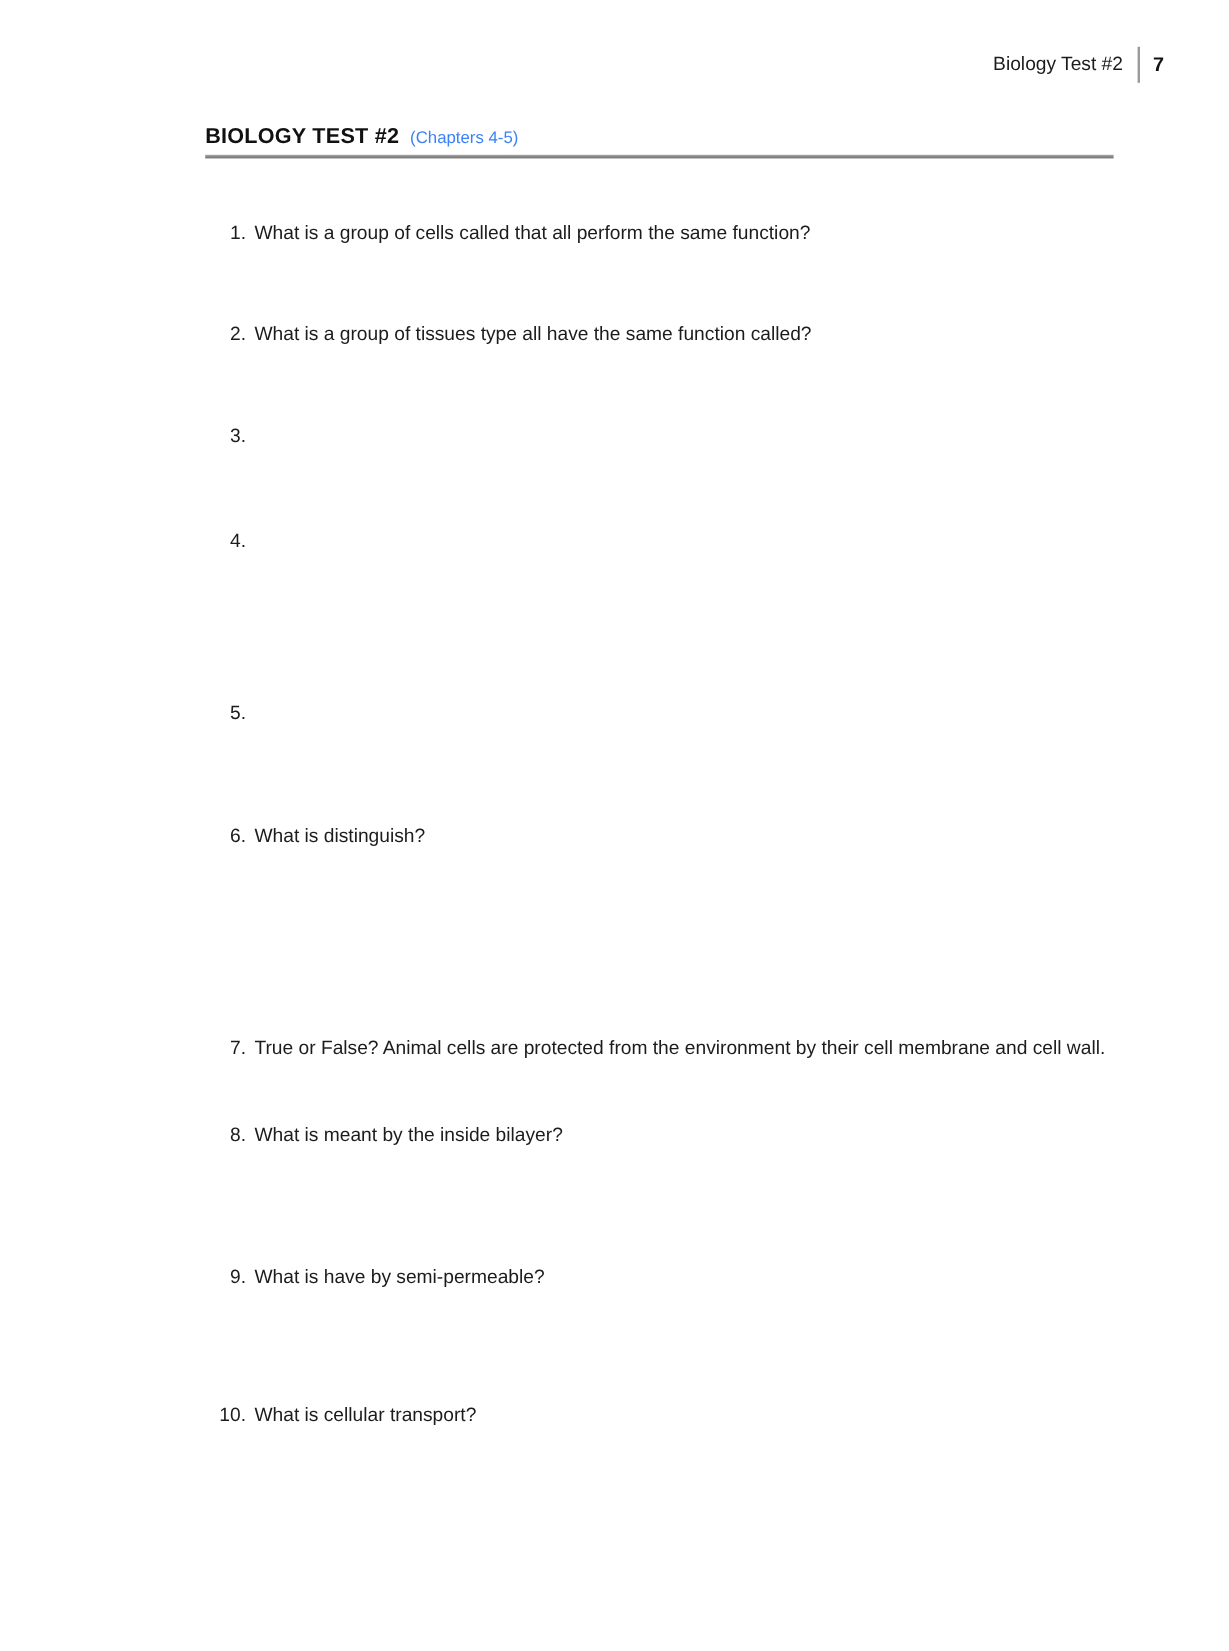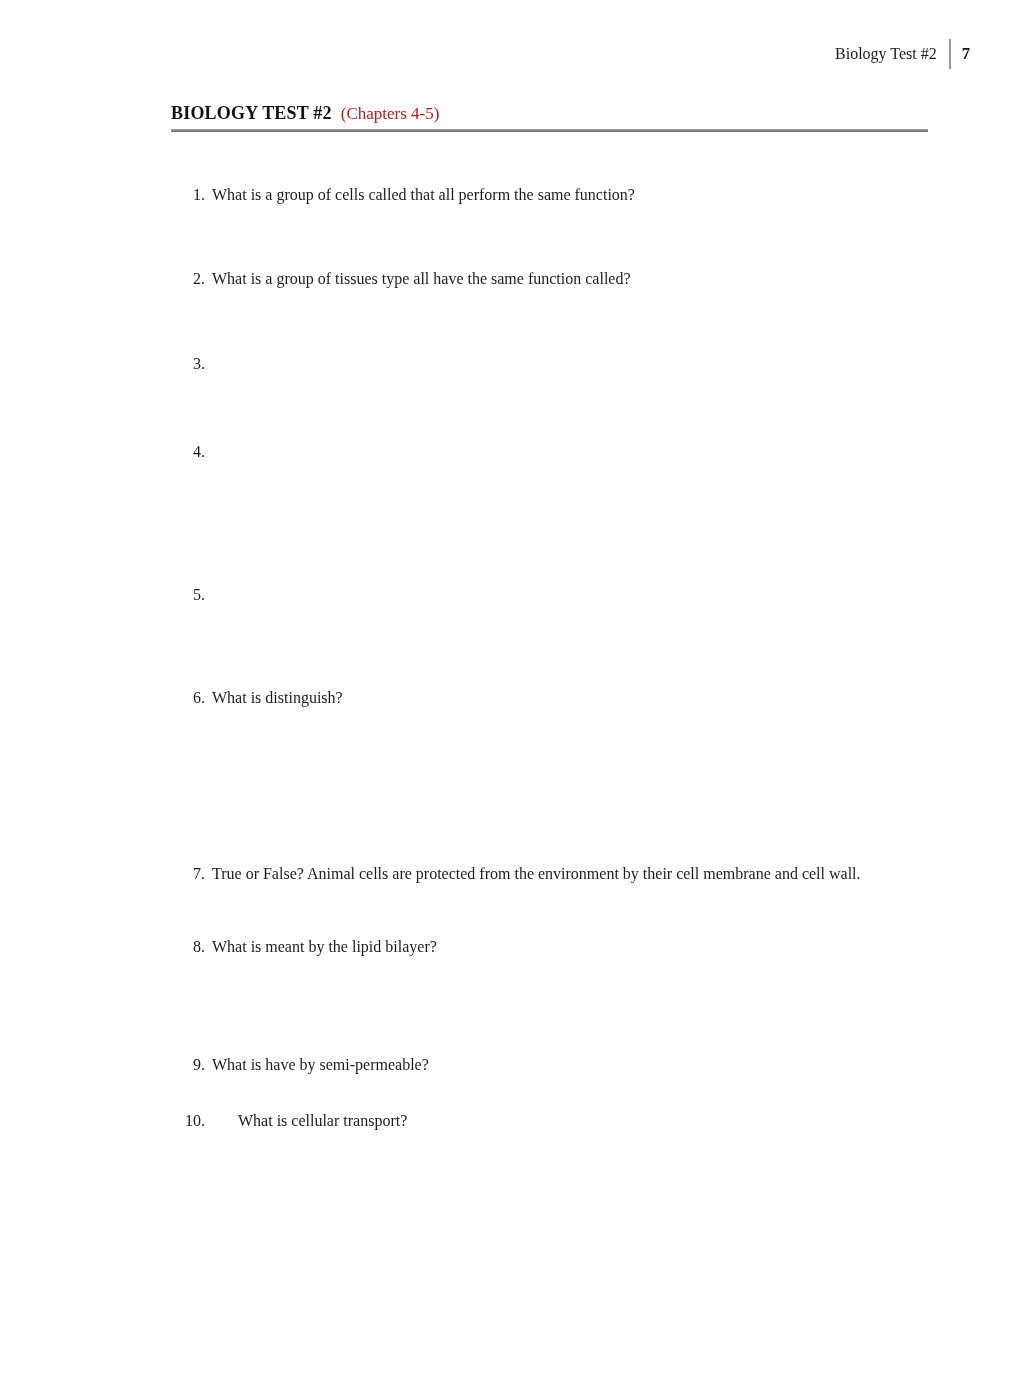--- a/index.html
+++ b/index.html
@@ -5,21 +5,21 @@
   html, body {
     margin: 0;
     padding: 0;
     background: #ffffff;
   }
   .page {
     position: relative;
     width: 1024px;
     height: 1376px;
     background: #ffffff;
-    font-family: Liberation Serif, serif;
+    font-family: Liberation Sans, sans-serif;
     color: #1c1c1c;
     overflow: hidden;
   }
 
   
   .running-header {
     position: absolute;
     top: 38px;
     right: 54px;
     display: flex;
@@ -50,23 +50,23 @@
     top: 103px;
     white-space: nowrap;
   }
   .title-main {
     font-size: 18px;
     font-weight: bold;
     letter-spacing: 0.2px;
     color: #111;
   }
   .title-sub {
-    font-size: 17px;
+    font-size: 14px;
     font-weight: normal;
-    color: #b91c1c;
+    color: #3b82f6;
     margin-left: 9px;
   }
   .title-rule {
     position: absolute;
     left: 171px;
     top: 129px;
     width: 757px;
     height: 3px;
     background: linear-gradient(#a6a6a6, #6f6f6f);
   }
@@ -93,21 +93,21 @@
   }
   .q1  { top: 184px; }
   .q2  { top: 268px; }
   .q3  { top: 353px; }
   .q4  { top: 441px; }
   .q5  { top: 584px; }
   .q6  { top: 687px; }
   .q7  { top: 863px; }
   .q8  { top: 936px; }
   .q9  { top: 1054px; }
-  .q10 { top: 1110px; gap: 26px; }
+  .q10 { top: 1169px; }
 </style>
 </head>
 <body>
 
 <div class="page">
 
   <div class="running-header">
     <span class="running-title">Biology Test #2</span>
     <span class="header-sep"></span>
     <span class="page-number">7</span>
@@ -145,21 +145,21 @@
     <span class="qtext">What is distinguish?</span>
   </div>
 
   <div class="question q7">
     <span class="qnum">7.</span>
     <span class="qtext">True or False? Animal cells are protected from the environment by their cell membrane and cell wall.</span>
   </div>
 
   <div class="question q8">
     <span class="qnum">8.</span>
-    <span class="qtext">What is meant by the lipid bilayer?</span>
+    <span class="qtext">What is meant by the inside bilayer?</span>
   </div>
 
   <div class="question q9">
     <span class="qnum">9.</span>
     <span class="qtext">What is have by semi-permeable?</span>
   </div>
 
   <div class="question q10">
     <span class="qnum">10.</span>
     <span class="qtext">What is cellular transport?</span>

